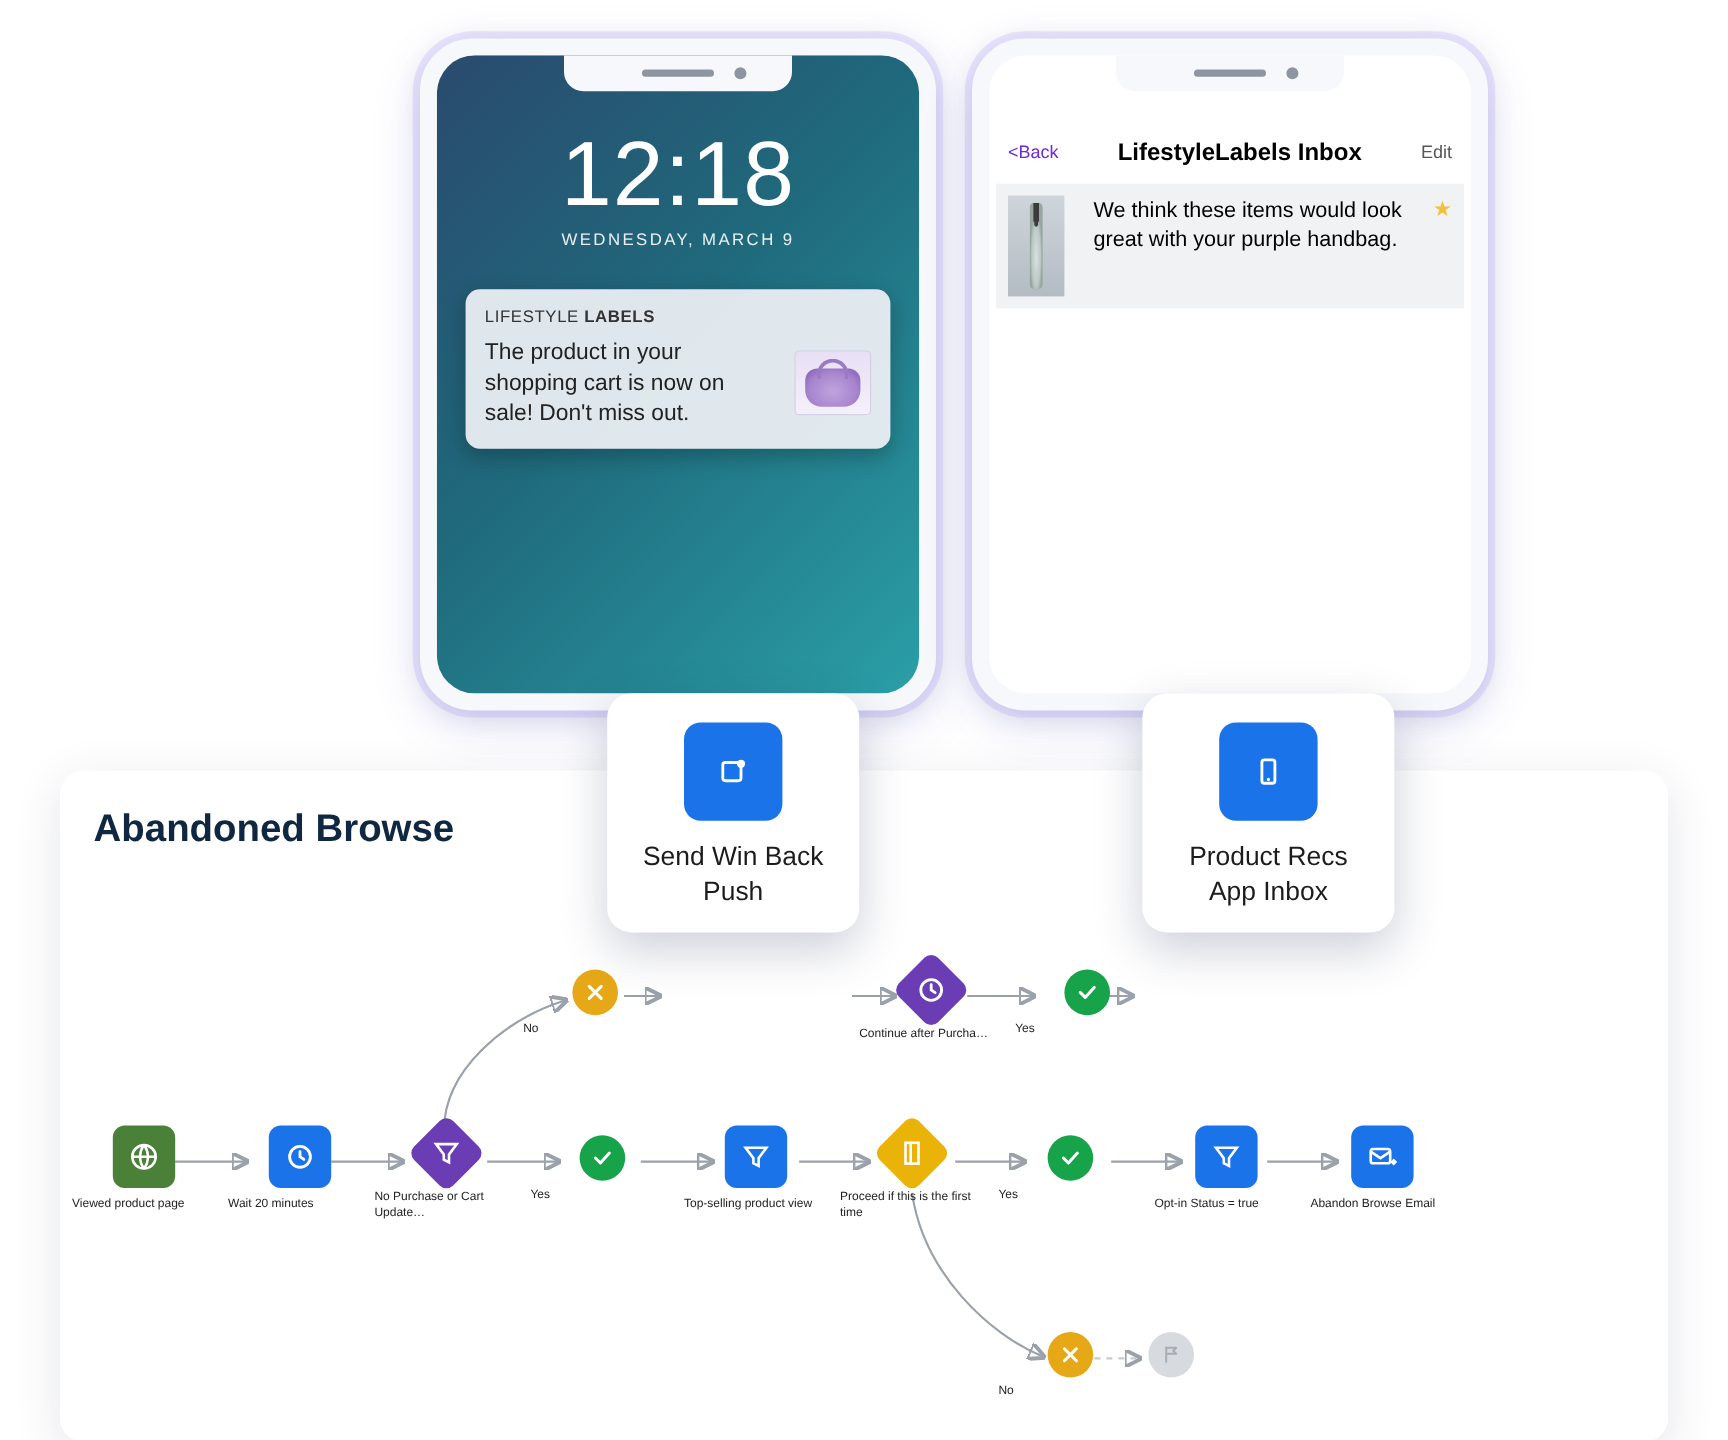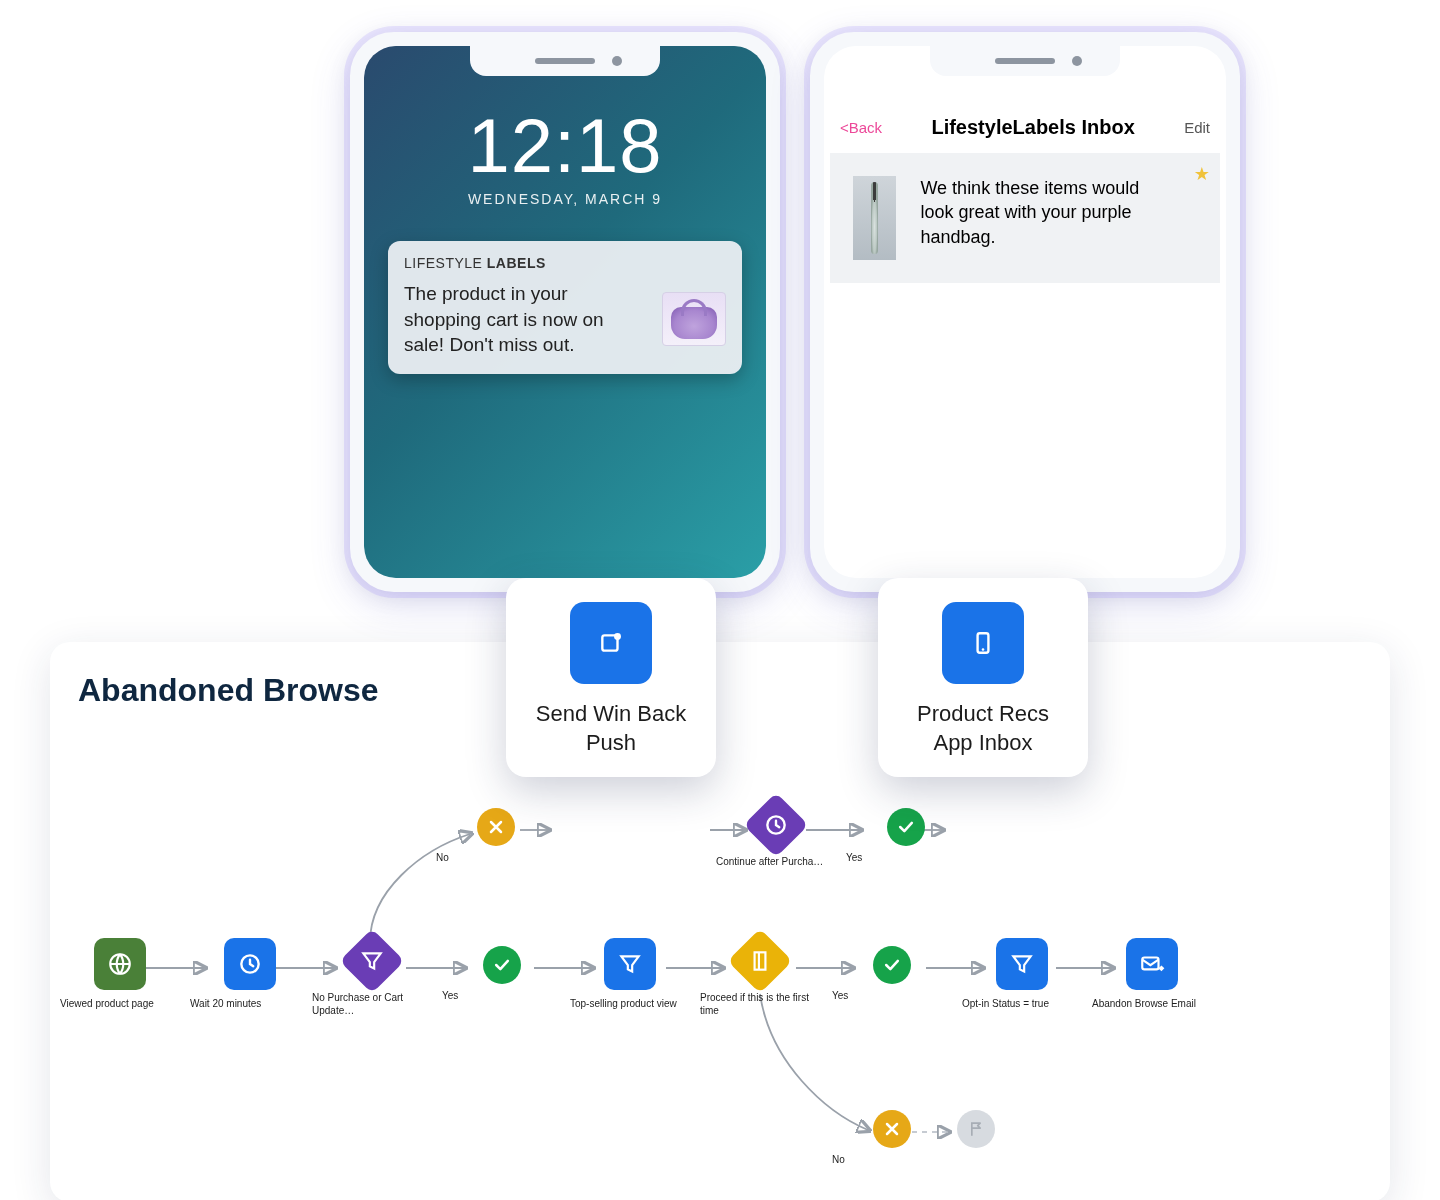--- a/index.html
+++ b/index.html
@@ -81,26 +81,26 @@
     border: 3px solid #9a7ac5; border-bottom: none;
     border-radius: 14px 14px 0 0;
   }
 
   
   .phone.right { left: 760px; top: 0; }
   .phone.right .screen {
     position:absolute; inset:0; background:#fff; border-radius:32px; padding-top:60px;
   }
   .inbox-hdr { display:flex; align-items:center; justify-content:space-between; padding: 10px 16px 14px 16px; font-size:15px; }
-  .inbox-hdr .back { color:#ec4899; }
+  .inbox-hdr .back { color:#6d28d9; }
   .inbox-hdr .title { font-weight: 700; font-size: 20px; }
   .inbox-hdr .edit { color:#555; }
   .inbox-item {
     background:#f0f2f4; margin: 0 6px; display:flex; align-items:flex-start; gap:24px;
-    padding:23px; position:relative;
+    padding:10px; position:relative;
   }
   .inbox-thumb { width:90px; height:84px; background:linear-gradient(180deg,#cfd5da,#b3bcc3); position:relative; overflow:hidden; }
   .inbox-thumb::before{
     content:""; position:absolute; left:18px; right:18px; top:6px; bottom:6px;
     background:
       radial-gradient(40% 30% at 50% 10%, #3b3b3b 0%, #3b3b3b 60%, transparent 61%),
       radial-gradient(46% 50% at 50% 62%, #d9e1df 0%, #bcc9c4 70%, #97a7a0 100%);
     border-radius: 4px;
   }
   .inbox-text { font-size:18px; line-height:1.35; padding-right:28px; }
@@ -239,21 +239,21 @@
     <div class="big-card" style="left:456px; top:-64px;">
       <div class="bicon">
         <svg class="g" viewBox="0 0 24 24">
             <rect x="4" y="5" width="14" height="14" rx="2" fill="none" stroke="#fff" stroke-width="2.2"></rect>
             <circle cx="18" cy="6" r="3.2" fill="#fff"></circle>
           </svg>
       </div>
       <div class="btxt">Send Win Back Push</div>
     </div>
 
-    <div class="big-card" style="left:828px; top:-64px;text-align:center;">
+    <div class="big-card" style="left:902px; top:-64px;text-align:center;">
       <div class="bicon">
         <svg class="g" viewBox="0 0 24 24">
             <rect x="7" y="3" width="10" height="18" rx="2" fill="none" stroke="#fff" stroke-width="2.2"></rect>
             <circle cx="12" cy="18" r="1.2" fill="#fff"></circle>
           </svg>
       </div>
       <div class="btxt">Product Recs App Inbox</div>
     </div>
 
     <div class="node small" style="left:386px; top:166px;">

